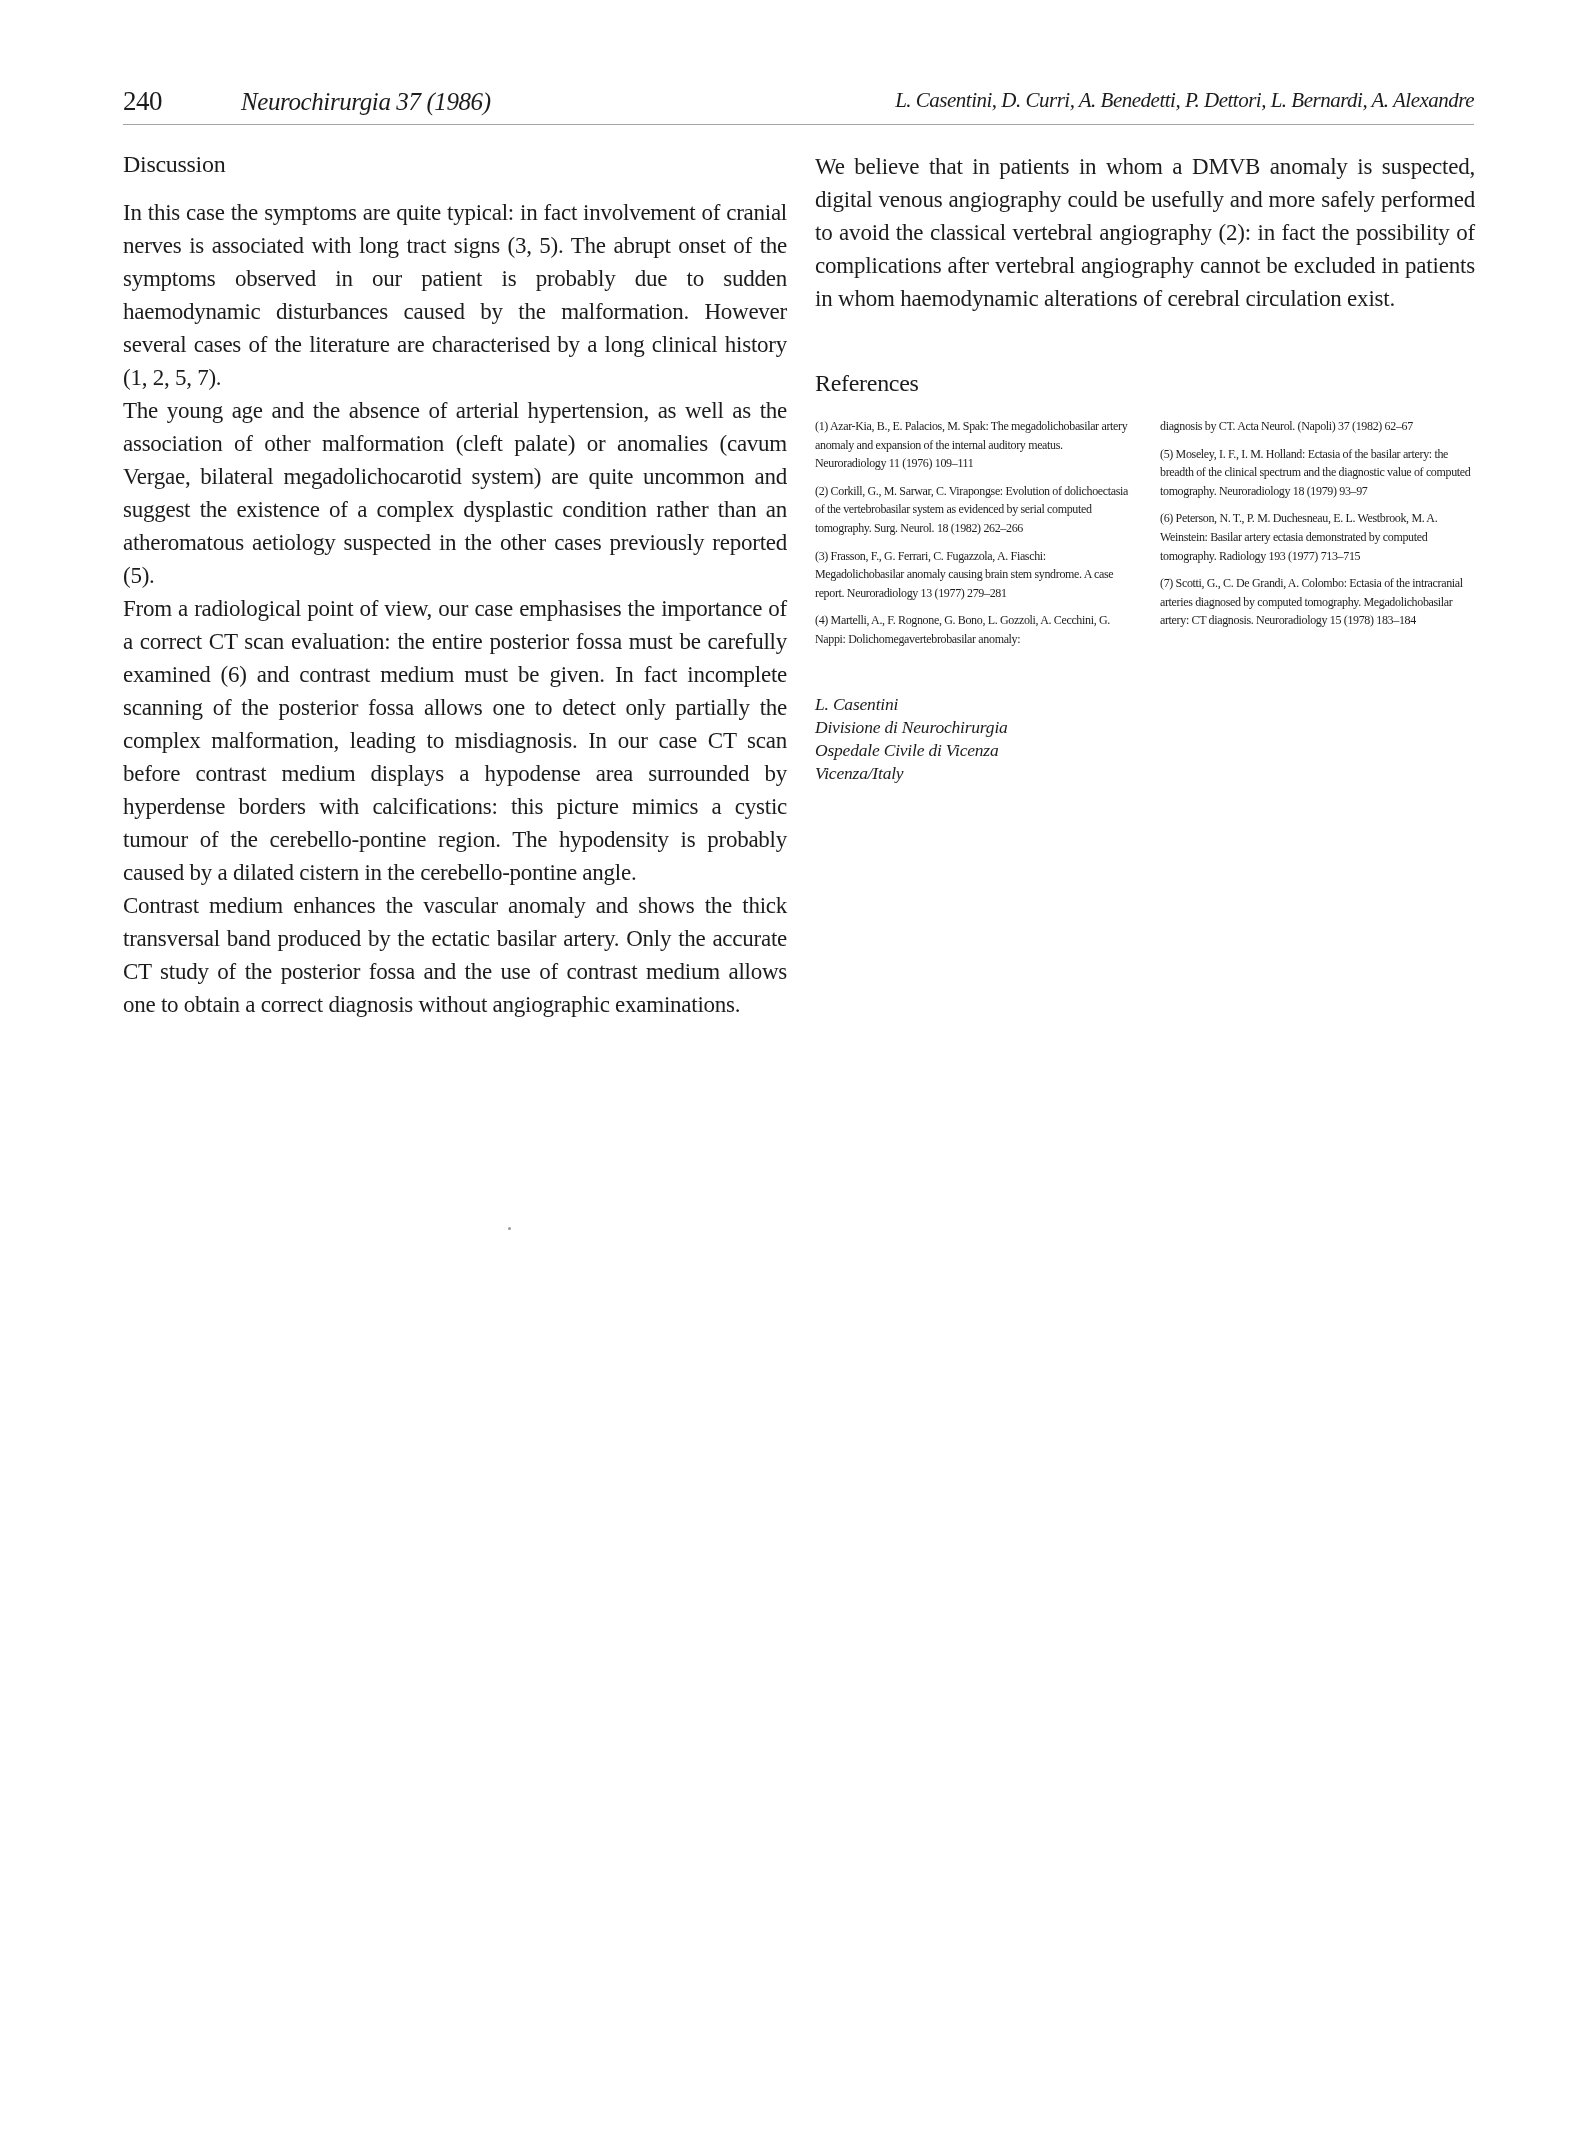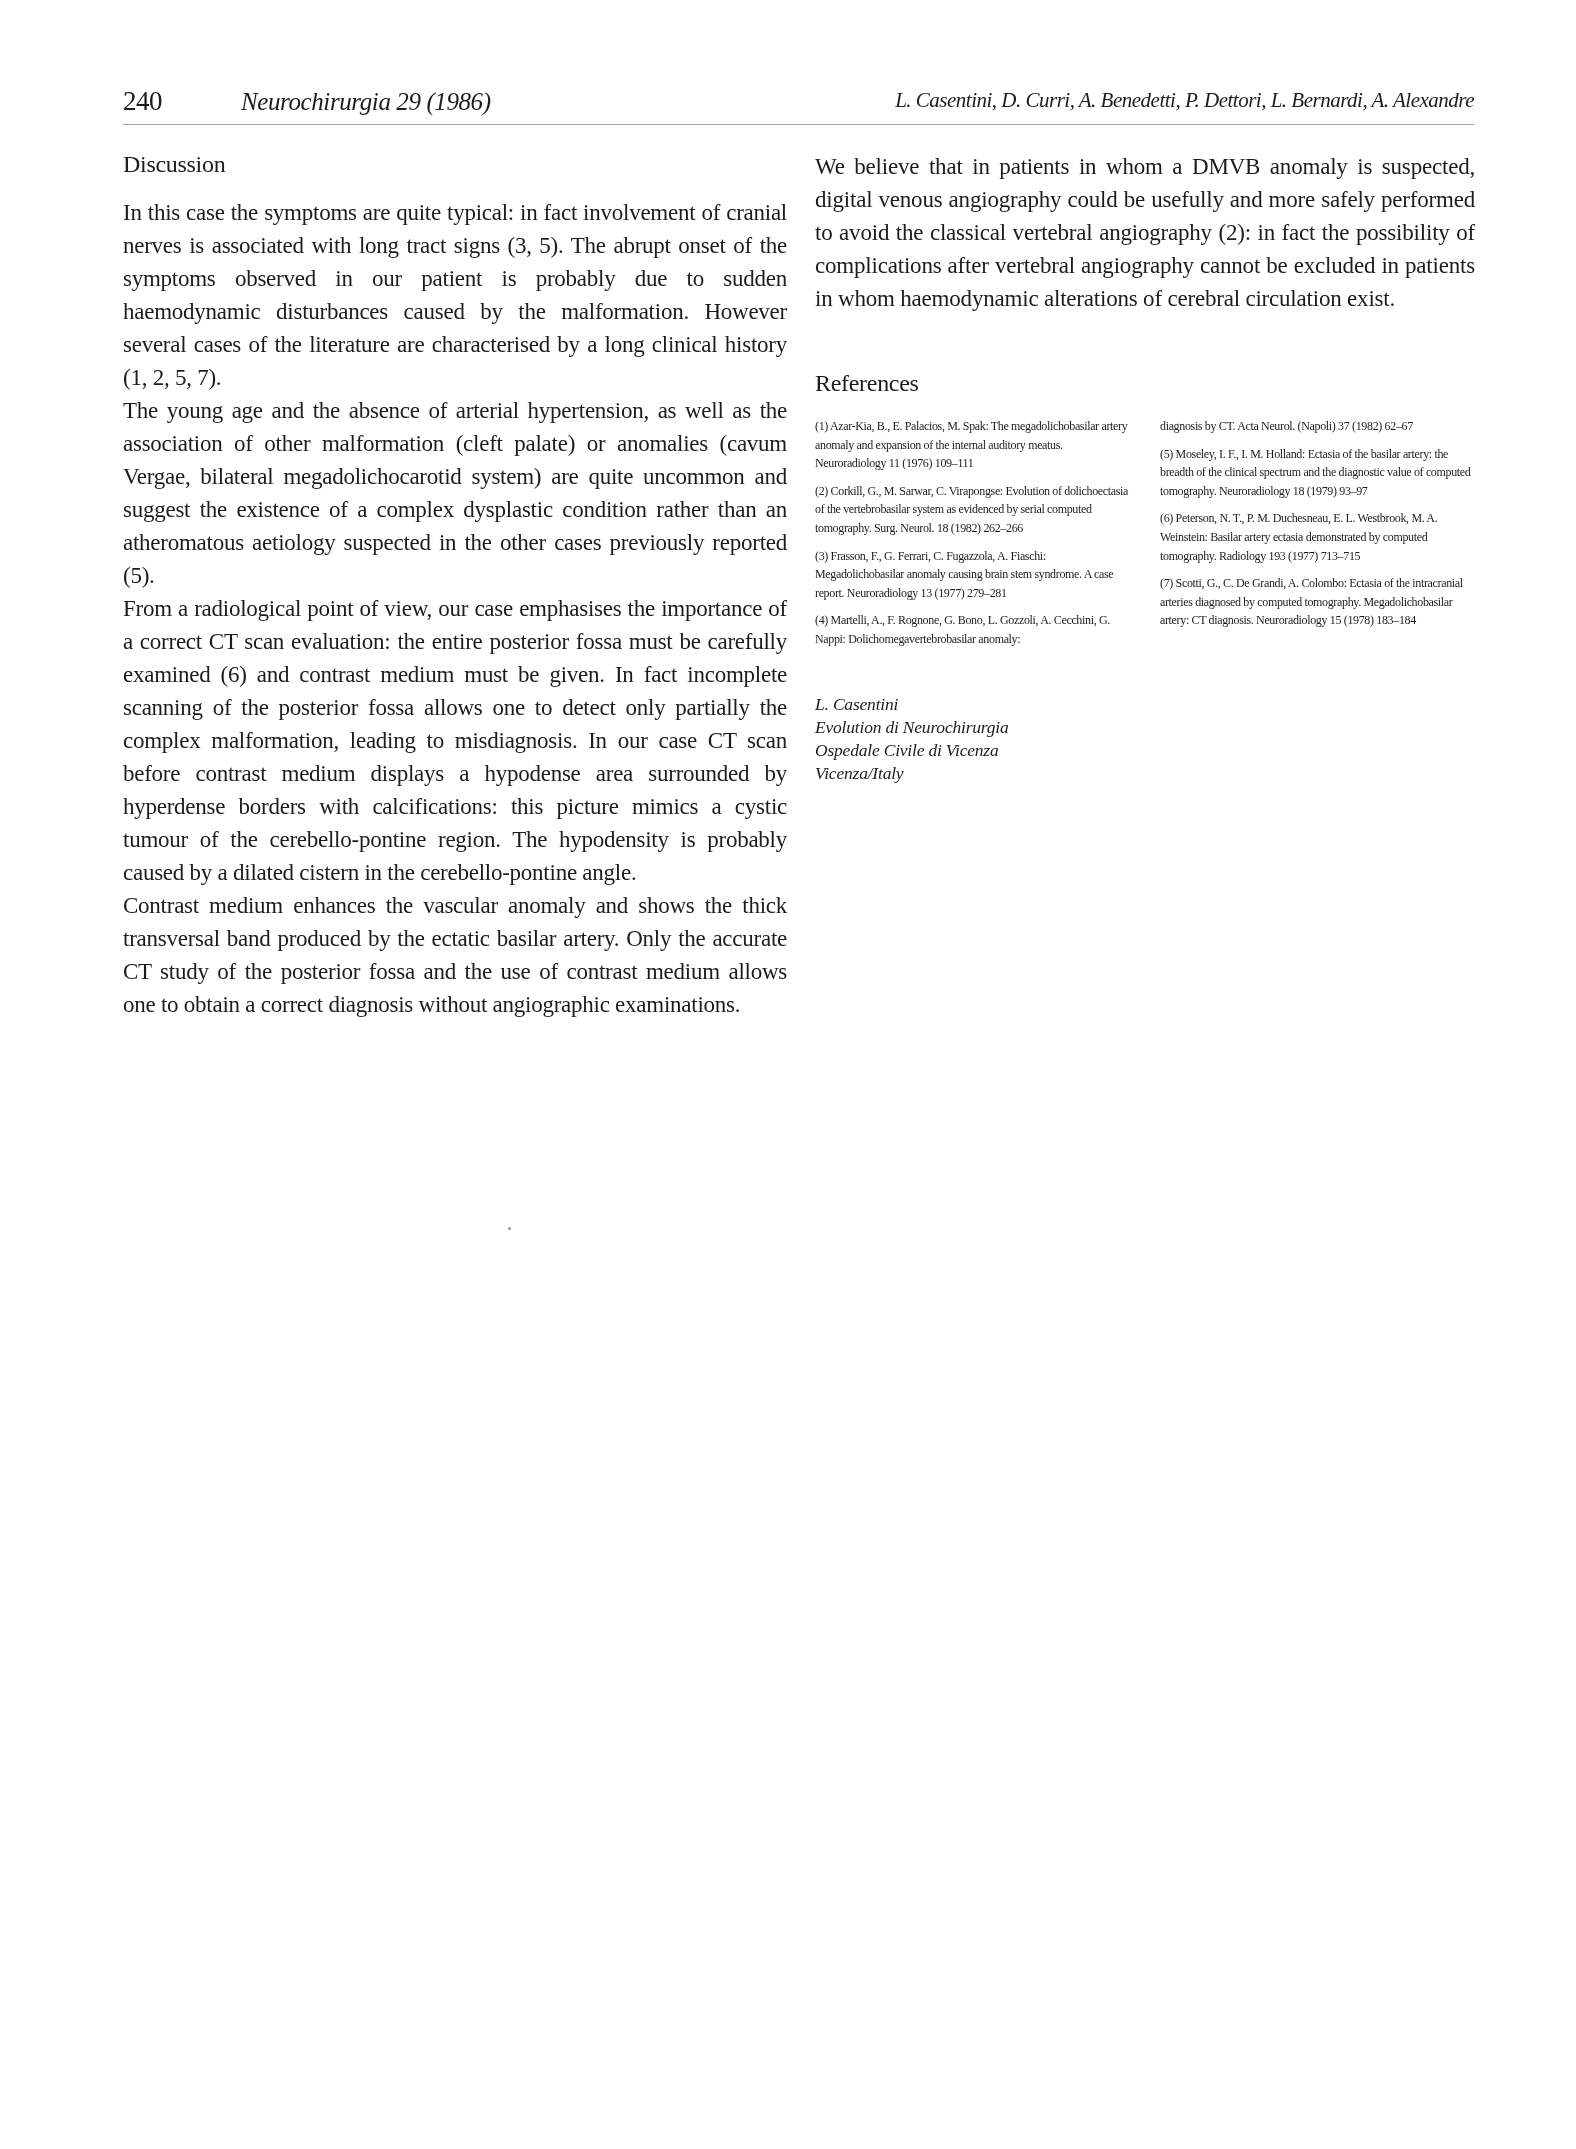--- a/index.html
+++ b/index.html
@@ -33,21 +33,21 @@
   .address { margin-top: 44px; font-size: 17.5px; line-height: 23px; font-style: italic; letter-spacing: -0.2px; }
   .address div { white-space: nowrap; }
 
   .speck { position: absolute; left: 508px; top: 1227px; width: 3px; height: 3px; border-radius: 50%; background: #9a9a9a; }
 </style>
 </head>
 <body>
 
 <header class="page-header">
   <span class="page-number">240</span>
-  <span class="journal">Neurochirurgia 29 (1986)</span>
+  <span class="journal">Neurochirurgia 37 (1986)</span>
   <span class="authors">L. Casentini, D. Curri, A. Benedetti, P. Dettori, L. Bernardi, A. Alexandre</span>
 </header>
 
 <section class="col-left">
   <h2 class="section-heading">Discussion</h2>
   <p class="body-para">In this case the symptoms are quite typical: in fact involvement of cranial nerves is associated with long tract signs (3, 5). The abrupt onset of the symptoms observed in our patient is prob­ably due to sudden haemodynamic disturbances caused by the malformation. However several cases of the literature are characterised by a long clinical history (1, 2, 5, 7).</p>
   <p class="body-para">The young age and the absence of arterial hypertension, as well as the association of other malformation (cleft palate) or anomalies (cavum Vergae, bilateral megadolichocarotid system) are quite uncommon and suggest the existence of a complex dysplastic condition rather than an atheromatous aetiology sus­pected in the other cases previously reported (5).</p>
   <p class="body-para">From a radiological point of view, our case emphasises the importance of a correct CT scan evaluation: the entire posterior fossa must be carefully examined (6) and contrast medium must be given. In fact incomplete scanning of the posterior fossa allows one to detect only partially the complex malformation, leading to misdiagnosis. In our case CT scan before contrast medium displays a hypodense area surrounded by hyperdense borders with calcifications: this picture mimics a cystic tumour of the cerebello-pontine region. The hypodensity is probably caused by a dilated cistern in the cerebello-pontine angle.</p>
   <p class="body-para">Contrast medium enhances the vascular anomaly and shows the thick transversal band produced by the ectatic basilar artery. Only the accurate CT study of the posterior fossa and the use of contrast medium allows one to obtain a correct diagnosis wi­thout angiographic examinations.</p>
 </section>
@@ -59,21 +59,21 @@
 
   <div class="refs">
     <div class="refs-col">
       <p class="ref">(1) Azar-Kia, B., E. Palacios, M. Spak: The megadolichobasilar artery anoma­ly and expansion of the internal audi­tory meatus. Neuroradiology 11 (1976) 109–111</p>
       <p class="ref">(2) Corkill, G., M. Sarwar, C. Vira­pongse: Evolution of dolichoectasia of the vertebrobasilar system as evidenced by serial computed tomography. Surg. Neurol. 18 (1982) 262–266</p>
       <p class="ref">(3) Frasson, F., G. Ferrari, C. Fugazzo­la, A. Fiaschi: Megadolichobasilar anomaly causing brain stem syndrome. A case report. Neuroradiology 13 (1977) 279–281</p>
       <p class="ref">(4) Martelli, A., F. Rognone, G. Bono, L. Gozzoli, A. Cecchini, G. Nappi: Dolichomegavertebrobasilar anomaly:</p>
 
       <div class="address">
         <div>L. Casentini</div>
-        <div>Evolution di Neurochirurgia</div>
+        <div>Divisione di Neurochirurgia</div>
         <div>Ospedale Civile di Vicenza</div>
         <div>Vicenza/Italy</div>
       </div>
     </div>
     <div class="refs-col">
       <p class="ref">diagnosis by CT. Acta Neurol. (Napoli) 37 (1982) 62–67</p>
       <p class="ref">(5) Moseley, I. F., I. M. Holland: Ec­tasia of the basilar artery: the breadth of the clinical spectrum and the diag­nostic value of computed tomography. Neuroradiology 18 (1979) 93–97</p>
       <p class="ref">(6) Peterson, N. T., P. M. Duchesneau, E. L. Westbrook, M. A. Weinstein: Basilar artery ectasia demonstrated by computed tomography. Radiology 193 (1977) 713–715</p>
       <p class="ref">(7) Scotti, G., C. De Grandi, A. Colom­bo: Ectasia of the intracranial arteries diagnosed by computed tomography. Megadolichobasilar artery: CT diag­nosis. Neuroradiology 15 (1978) 183–184</p>
     </div>

